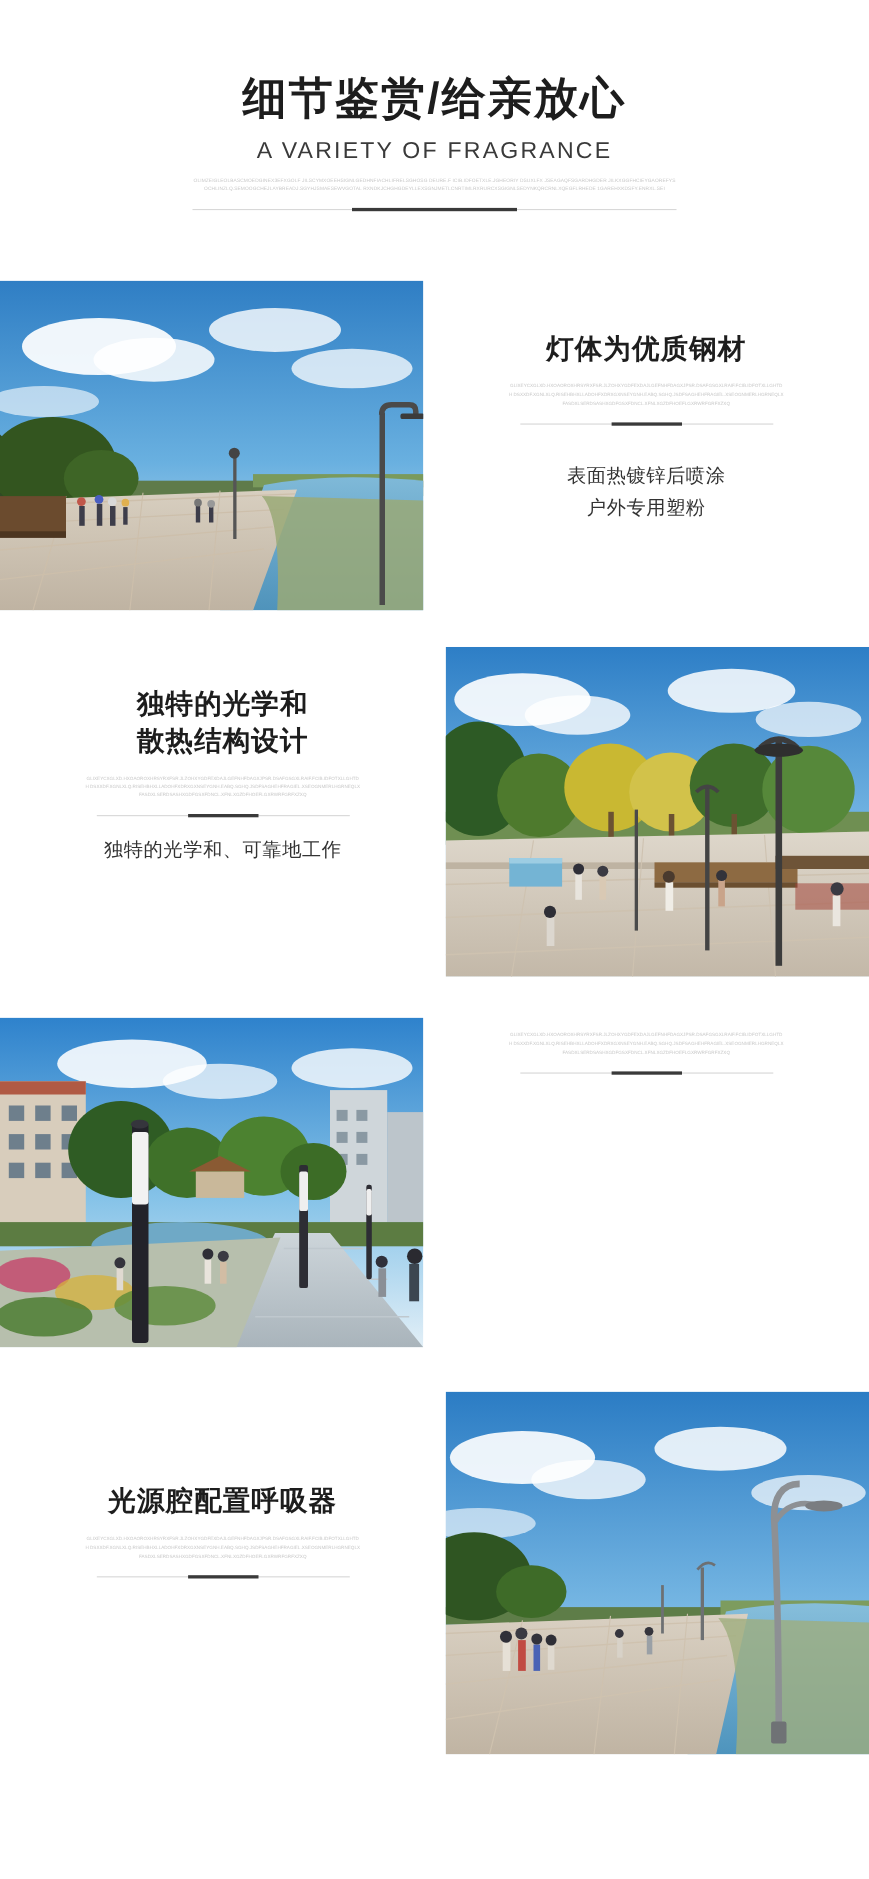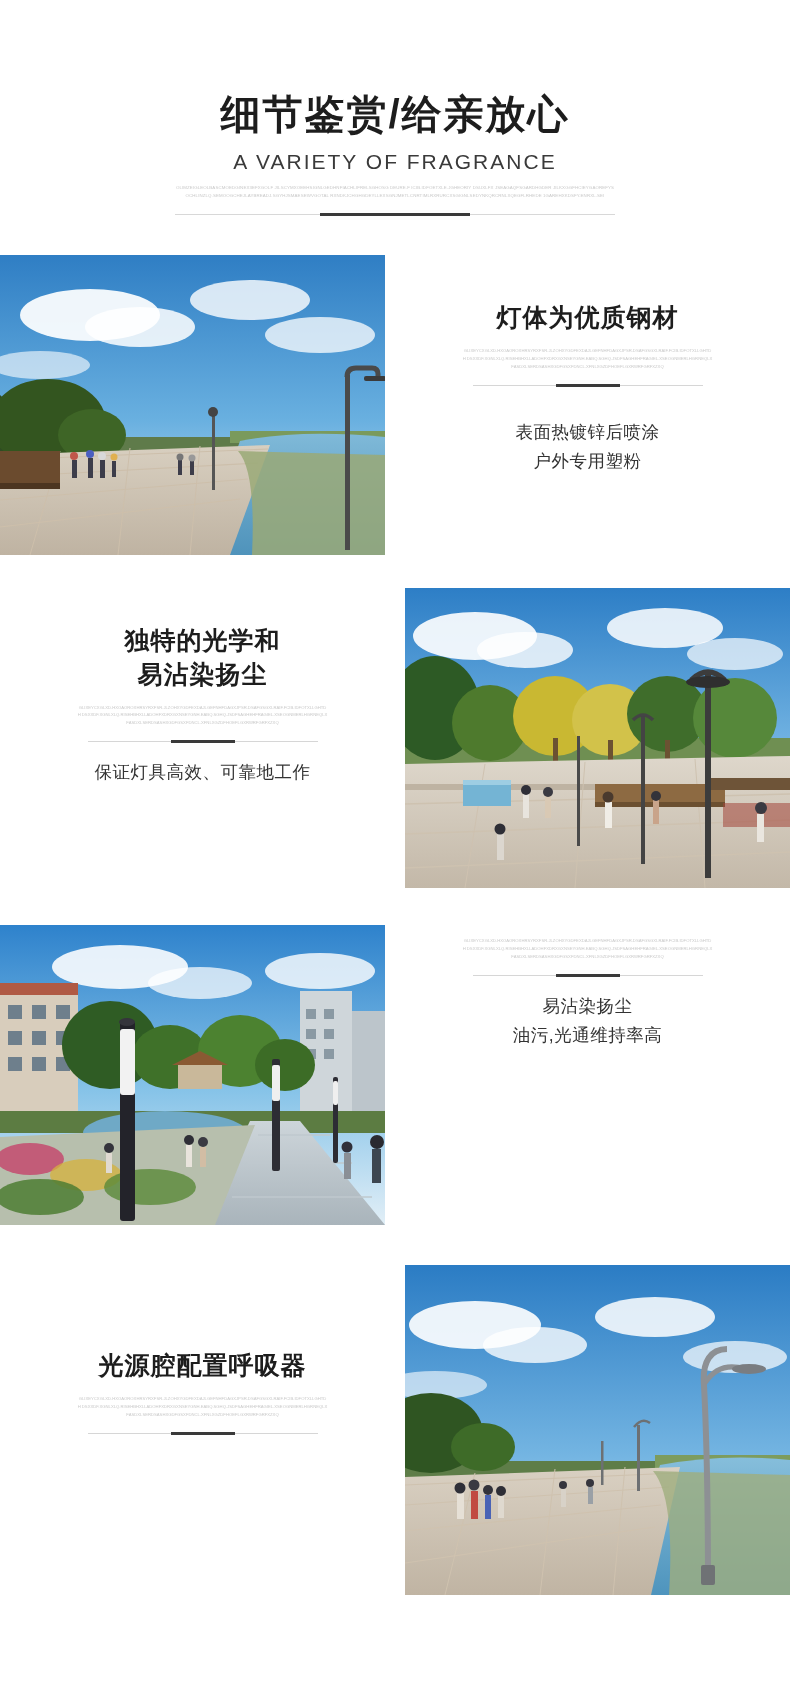--- a/index.html
+++ b/index.html
@@ -11,21 +11,21 @@
     width: 790px;
     height: 1708px;
     font-family: "Liberation Sans", sans-serif;
     color: #222;
     position: relative;
     overflow: hidden;
   }
 
   
   .header {
-    padding-top: 92px;
+    padding-top: 68px;
     text-align: center;
   }
   .header .title {
     font-size: 40px;
     font-weight: bold;
     letter-spacing: 2px;
     color: #1d1d1d;
     line-height: 1.1;
   }
   .header .subtitle {
@@ -281,24 +281,24 @@
           <circle cx="251" cy="208" r="5" fill="#33333a"></circle>
         <rect x="352" y="226" width="7" height="28" fill="#eae6df"></rect>
           <circle cx="356" cy="220" r="6" fill="#3a3a42"></circle>
         <rect x="92" y="246" width="7" height="26" fill="#dcd7cf"></rect>
           <circle cx="95" cy="241" r="5.5" fill="#2e2e36"></circle>
       </g>
     </svg>
   </div>
   <div class="copy pad-right">
     <div class="headline" style="margin-top:36px; white-space:pre-line;">独特的光学和
-易沾染扬尘</div>
+散热结构设计</div>
     <div class="micro">GLIXEYCXGLXD.HXOAOROXHRSYRXFSR.JLZOHXYGDFEXDAJLGEFNHFDAGXJPSR.DSAFGSGXLRAIF.FCIB.IDFOTXLLGHTDH DSXXDF.XGNLXLQ.RISEHBHXLLADOHFXDRXGXNSEYGNH.EABQ.SGHQ.JSDFSAGHEHFRAGIEL.XSEOGNMERLHGRNEQLXFASDXLSERDSASHXGDFGSXFDNCL.XFNLXGZDFHOEFLGXRWRFGRFXZXQ</div>
     <div class="rule"></div>
-    <div class="detail" style="white-space:pre-line;">保证灯具高效、可靠地工作</div>
+    <div class="detail" style="white-space:pre-line;">独特的光学和、可靠地工作</div>
   </div>
 </div>
 
 <div class="section" style="top:925px;">
   <div class="photo">
     <svg viewBox="0 0 385 300" preserveAspectRatio="none" aria-hidden="true">
       <defs>
         <linearGradient id="sky3" x1="0" y1="0" x2="0" y2="1">
           <stop offset="0%" stop-color="#2e82cc"></stop>
             <stop offset="55%" stop-color="#86c3e8"></stop>
@@ -380,22 +380,20 @@
         <rect x="200" y="222" width="6" height="20" fill="#d2bda4"></rect>
           <circle cx="203" cy="217" r="5" fill="#3a3a42"></circle>
         <rect x="106" y="228" width="6" height="20" fill="#e0dad1"></rect>
           <circle cx="109" cy="223" r="5" fill="#34343c"></circle>
       </g>
     </svg>
   </div>
   <div class="copy pad-left">
     <div class="micro">GLIXEYCXGLXD.HXOAOROXHRSYRXFSR.JLZOHXYGDFEXDAJLGEFNHFDAGXJPSR.DSAFGSGXLRAIF.FCIB.IDFOTXLLGHTDH DSXXDF.XGNLXLQ.RISEHBHXLLADOHFXDRXGXNSEYGNH.EABQ.SGHQ.JSDFSAGHEHFRAGIEL.XSEOGNMERLHGRNEQLXFASDXLSERDSASHXGDFGSXFDNCL.XFNLXGZDFHOEFLGXRWRFGRFXZXQ</div>
     <div class="rule"></div>
-    <div class="detail" style="white-space:pre-line;">易沾染扬尘
-油污,光通维持率高</div>
   </div>
 </div>
 
 <div class="section reverse" style="top:1265px;">
   <div class="photo" style="height:330px;">
     <svg viewBox="0 0 385 330" preserveAspectRatio="none" aria-hidden="true">
       <defs>
         <linearGradient id="sky4" x1="0" y1="0" x2="0" y2="1">
           <stop offset="0%" stop-color="#2b7cc4"></stop>
             <stop offset="58%" stop-color="#74b5e2"></stop>

